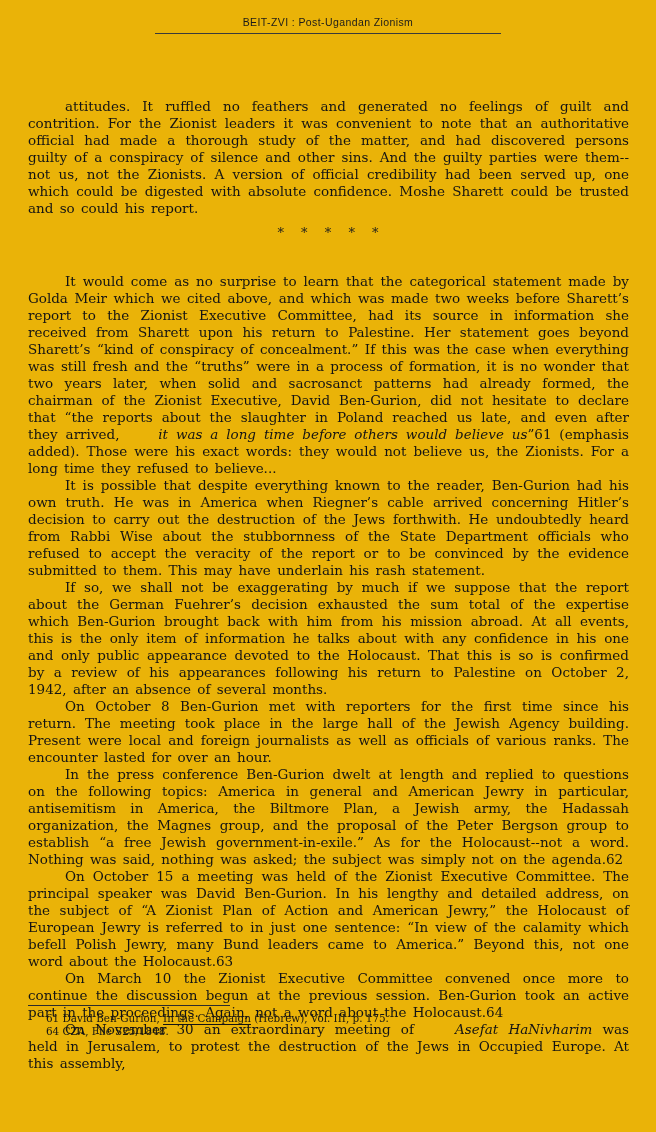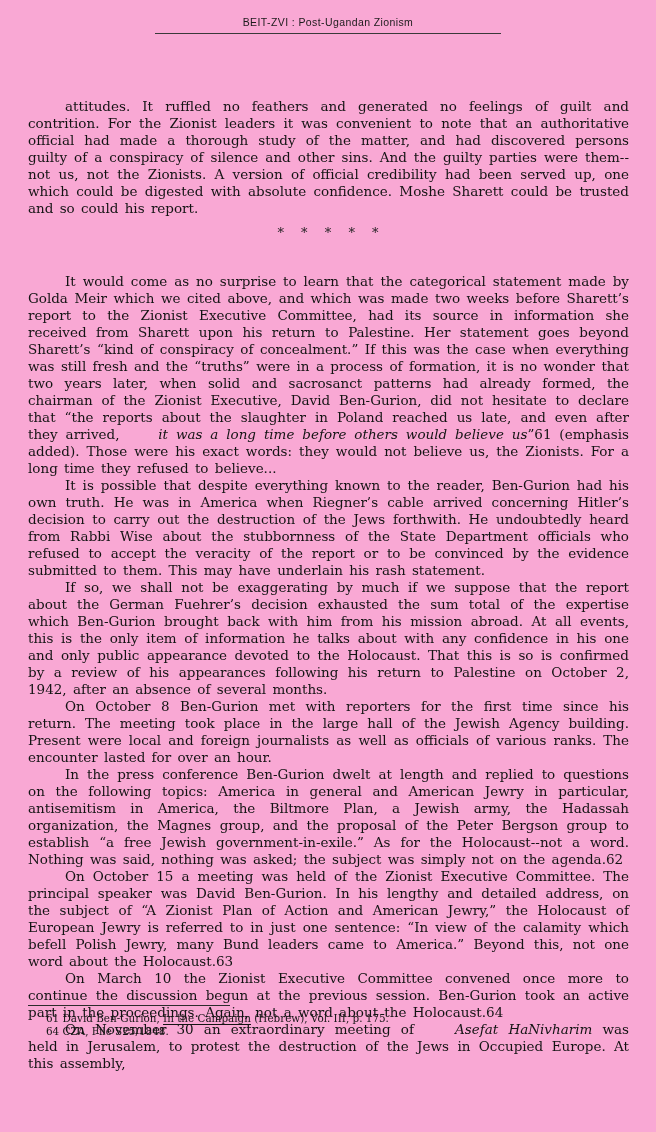--- a/index.html
+++ b/index.html
@@ -4,21 +4,21 @@
 <style>
   html, body {
     margin: 0;
     padding: 0;
     background: #ffffff;
   }
   .page {
     position: relative;
     width: 656px;
     height: 1132px;
-    background: #f9a8d4;
+    background: #eab308;
     color: #141414;
     font-family: "DejaVu Serif", "Liberation Serif", serif;
     overflow: hidden;
   }
   
   .page-header {
     position: absolute;
     top: 0;
     left: 0;
     width: 100%;

